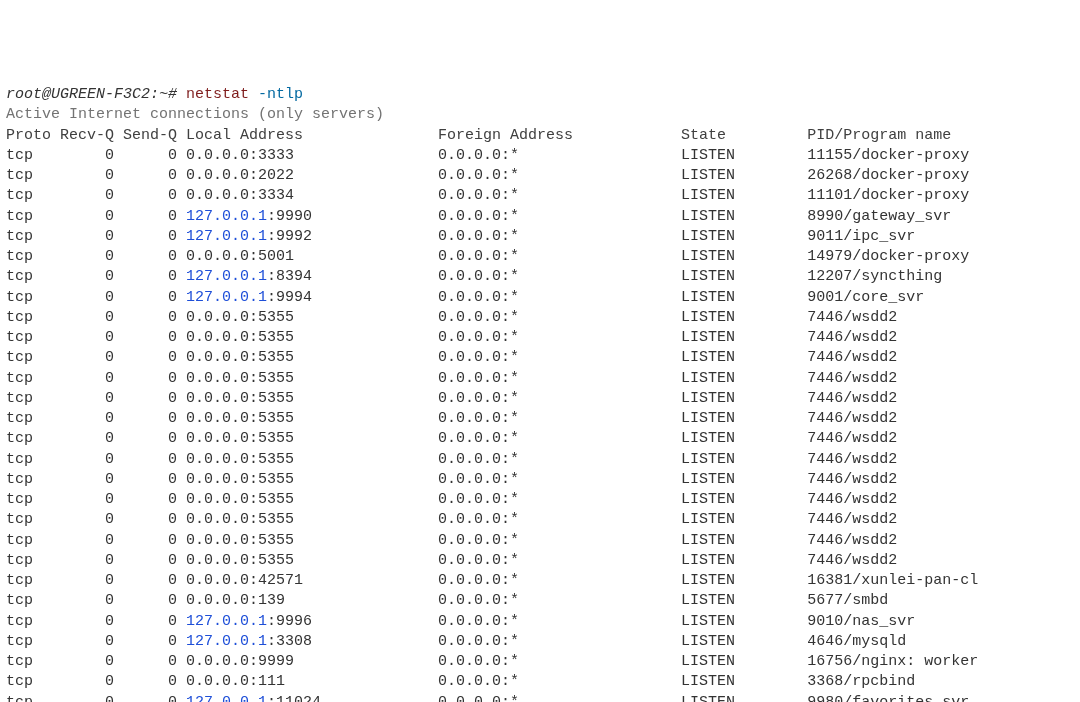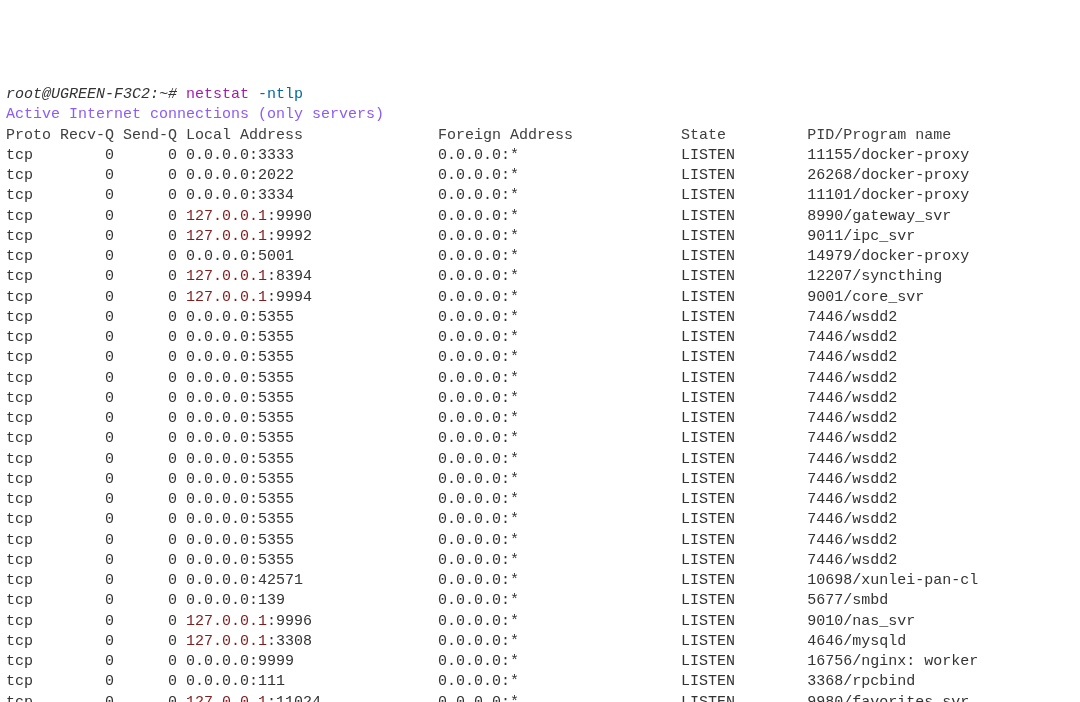--- a/index.html
+++ b/index.html
@@ -15,36 +15,36 @@
       color: #333333;
       padding: 4px 6px;
       white-space: pre;
       position: relative;
     }
     .prompt-line {
       color: #333333;
       font-style: italic;
     }
     .command {
-      color: #a21caf;
+      color: #7f1d1d;
     }
     .option {
       color: #0369a1;
     }
     .header-line {
-      color: #8b5cf6;
+      color: #737373;
     }
     .columns-line {
       color: #404040;
     }
     .row {
       color: #333333;
     }
     .localhost {
-      color: #7f1d1d;
+      color: #1d4ed8;
     }
   </style>
 </head>
 <body>
 
 
 
 <div id="terminal"><span class="prompt-line">root@UGREEN-F3C2:~# </span><span class="command">netstat </span><span class="option">-ntlp</span>
 <span class="header-line">Active Internet connections (only servers)</span>
 <span class="columns-line">Proto Recv-Q Send-Q Local Address               Foreign Address            State         PID/Program name</span>
@@ -62,21 +62,21 @@
 <span class="row">tcp        0      0 0.0.0.0:5355                0.0.0.0:*                  LISTEN        7446/wsdd2</span>
 <span class="row">tcp        0      0 0.0.0.0:5355                0.0.0.0:*                  LISTEN        7446/wsdd2</span>
 <span class="row">tcp        0      0 0.0.0.0:5355                0.0.0.0:*                  LISTEN        7446/wsdd2</span>
 <span class="row">tcp        0      0 0.0.0.0:5355                0.0.0.0:*                  LISTEN        7446/wsdd2</span>
 <span class="row">tcp        0      0 0.0.0.0:5355                0.0.0.0:*                  LISTEN        7446/wsdd2</span>
 <span class="row">tcp        0      0 0.0.0.0:5355                0.0.0.0:*                  LISTEN        7446/wsdd2</span>
 <span class="row">tcp        0      0 0.0.0.0:5355                0.0.0.0:*                  LISTEN        7446/wsdd2</span>
 <span class="row">tcp        0      0 0.0.0.0:5355                0.0.0.0:*                  LISTEN        7446/wsdd2</span>
 <span class="row">tcp        0      0 0.0.0.0:5355                0.0.0.0:*                  LISTEN        7446/wsdd2</span>
 <span class="row">tcp        0      0 0.0.0.0:5355                0.0.0.0:*                  LISTEN        7446/wsdd2</span>
-<span class="row">tcp        0      0 0.0.0.0:42571               0.0.0.0:*                  LISTEN        10698/xunlei-pan-cl</span>
+<span class="row">tcp        0      0 0.0.0.0:42571               0.0.0.0:*                  LISTEN        16381/xunlei-pan-cl</span>
 <span class="row">tcp        0      0 0.0.0.0:139                 0.0.0.0:*                  LISTEN        5677/smbd</span>
 <span class="row">tcp        0      0 <span class="localhost">127.0.0.1</span>:9996              0.0.0.0:*                  LISTEN        9010/nas_svr</span>
 <span class="row">tcp        0      0 <span class="localhost">127.0.0.1</span>:3308              0.0.0.0:*                  LISTEN        4646/mysqld</span>
 <span class="row">tcp        0      0 0.0.0.0:9999                0.0.0.0:*                  LISTEN        16756/nginx: worker</span>
 <span class="row">tcp        0      0 0.0.0.0:111                 0.0.0.0:*                  LISTEN        3368/rpcbind</span>
 <span class="row">tcp        0      0 <span class="localhost">127.0.0.1</span>:11024             0.0.0.0:*                  LISTEN        9980/favorites_svr</span>
 
 
 </div>
 

